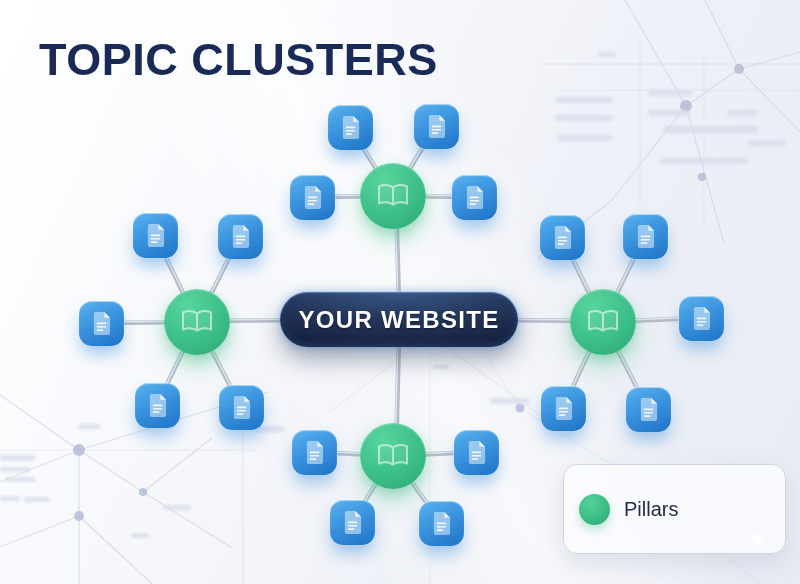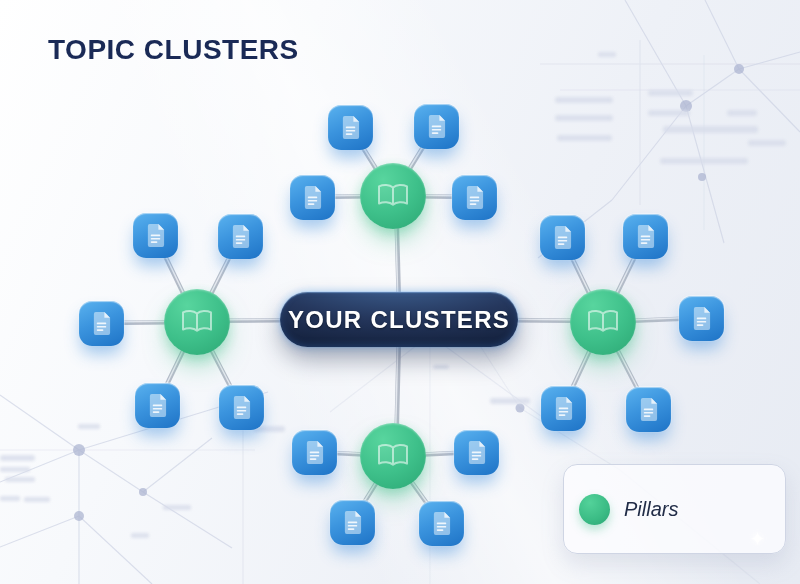--- a/index.html
+++ b/index.html
@@ -5,21 +5,21 @@
   html,body{margin:0;padding:0;background:#dfe3ec;}
   #stage{
     position:relative;width:800px;height:584px;overflow:hidden;
     font-family:"Liberation Sans",sans-serif;
     background:linear-gradient(115deg,#ffffff 0%,#f7f9fc 30%,#eef1f7 62%,#e7ebf3 100%);
   }
   .streak{position:absolute;inset:-120px;pointer-events:none;
     background:linear-gradient(62deg,rgba(255,255,255,0) 38%,rgba(255,255,255,.6) 50%,rgba(255,255,255,0) 63%);}
   svg.layer{position:absolute;left:0;top:0;}
   
-  .title{position:absolute;left:48px;top:34px;font-size:28px;font-weight:800;
+  .title{position:absolute;left:39px;top:34px;font-size:45px;font-weight:800;
     letter-spacing:.5px;color:#1a2a56;}
   
   .pillar{position:absolute;width:66px;height:66px;border-radius:50%;
     background:radial-gradient(circle at 35% 25%,#58d59e 0%,#3ec08a 52%,#2ba673 100%);
     box-shadow:0 14px 26px -6px rgba(61,190,134,.5),0 4px 12px rgba(61,190,134,.28),
       inset 0 1px 2px rgba(255,255,255,.35);
     display:flex;align-items:center;justify-content:center;}
   
   .doc{position:absolute;width:45px;height:45px;border-radius:13px;
     background:linear-gradient(155deg,#5ab2ef 0%,#3b94de 45%,#1e73c6 100%);
@@ -33,21 +33,21 @@
       0 -1px 7px rgba(130,195,255,.35),0 0 0 1px rgba(150,200,255,.18),
       inset 0 1px 1px rgba(165,210,255,.4),inset 0 -2px 7px rgba(70,130,220,.28);
     display:flex;align-items:center;justify-content:center;}
   .pill span{color:#fff;font-size:24px;font-weight:800;letter-spacing:1.3px;
     text-shadow:0 1px 2px rgba(0,0,0,.45);}
   
   .legend{position:absolute;left:563px;top:464px;width:223px;height:90px;border-radius:14px;
     background:rgba(252,253,255,.78);border:1px solid #cfd5e4;
     box-shadow:0 10px 22px rgba(120,132,165,.18);
     display:flex;flex-direction:column;justify-content:center;gap:7px;padding:0 0 0 15px;box-sizing:border-box;}
-  .legend-row{display:flex;align-items:center;gap:14px;font-style:italic;}
+  .legend-row{display:flex;align-items:center;gap:14px;}
   .sw-circle{width:31px;height:31px;border-radius:50%;
     background:radial-gradient(circle at 35% 28%,#53d29a,#3cbd86 55%,#2ba674 100%);
     box-shadow:0 5px 10px rgba(61,190,134,.35);}
   .sw-square{width:29px;height:29px;border-radius:9px;margin-left:1px;
     background:linear-gradient(155deg,#55aeee 0%,#3b94de 50%,#1f74c8 100%);
     box-shadow:0 5px 10px rgba(60,140,220,.35);}
   .legend-row span{font-size:20px;font-weight:500;color:#212c47;}
   .sparkle{position:absolute;left:750px;top:528px;font-size:18px;color:#ffffff;
     text-shadow:0 0 6px rgba(255,255,255,.95),0 0 2px rgba(255,255,255,.9);opacity:.95;}
 </style>
@@ -399,21 +399,21 @@
         <path d="M14 1 l6 6 h-6 z" fill="rgba(255,255,255,.75)"></path>
         <g fill="rgba(255,255,255,.85)">
           <rect x="6" y="12" width="10" height="1.8" rx=".9"></rect>
           <rect x="6" y="15.5" width="10" height="1.8" rx=".9"></rect>
           <rect x="6" y="19" width="7" height="1.8" rx=".9"></rect>
         </g>
       </svg>
     </div>
 
   <div class="pill">
-    <span>YOUR CLUSTERS</span>
+    <span>YOUR WEBSITE</span>
   </div>
 
   <div class="legend">
     <div class="legend-row">
       <div class="sw-circle"></div>
       <span>Pillars</span>
     </div>
   </div>
   <div class="sparkle">✦</div>
 </div>

